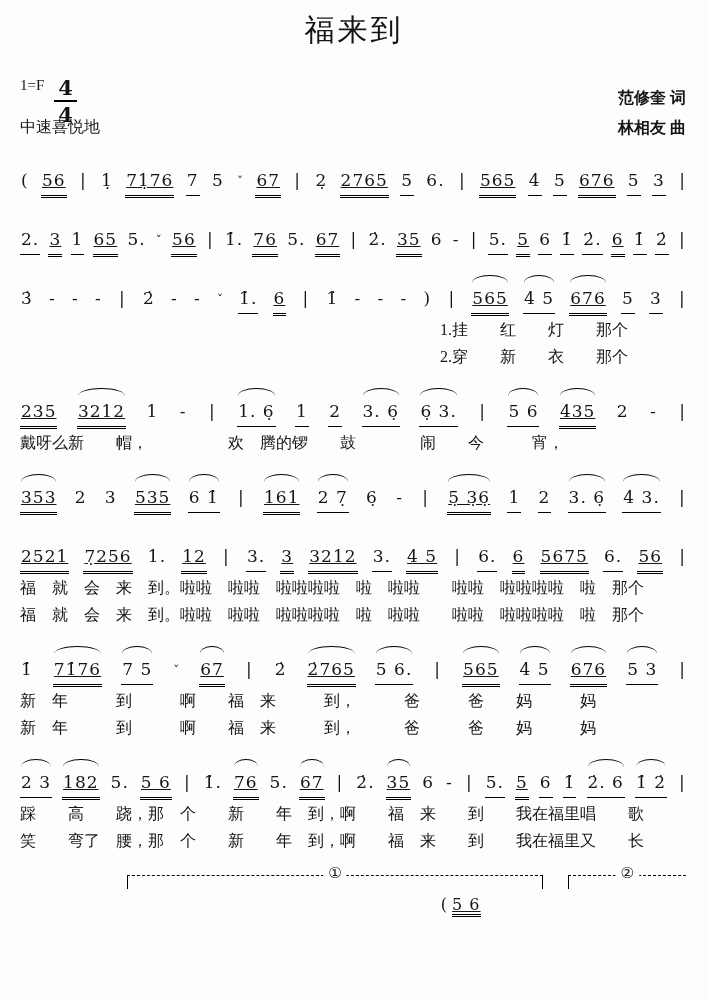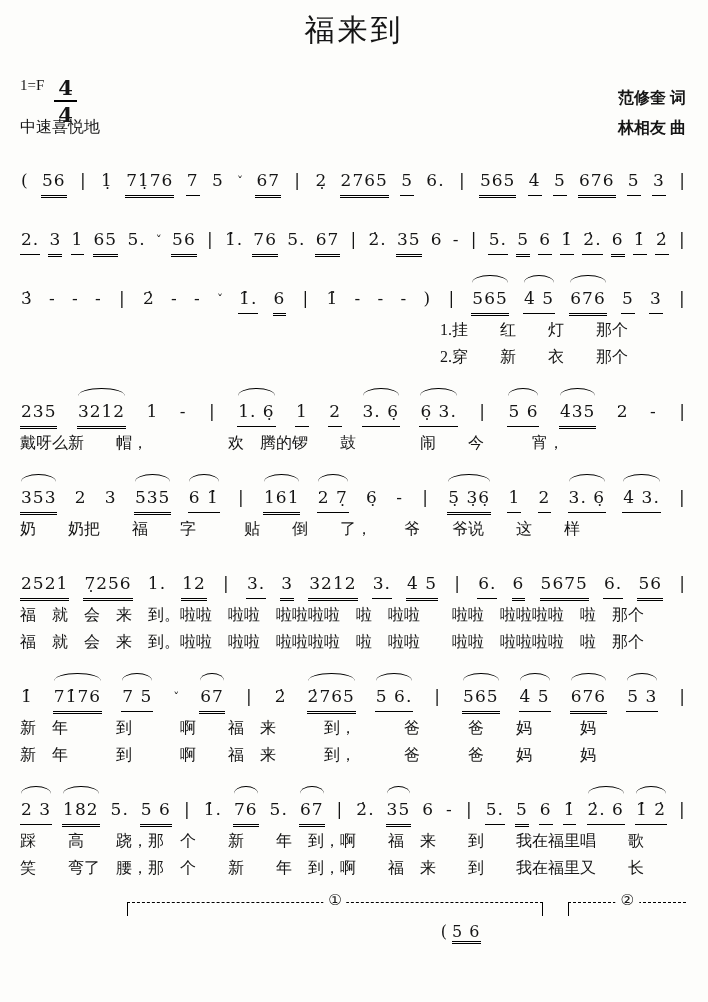--- a/index.html
+++ b/index.html
@@ -22,21 +22,21 @@
   .credits{position:absolute;right:2px;top:30px;text-align:right;font-size:16px;line-height:1.9;font-weight:bold;}
   
   .system{position:relative;margin-top:17px;}
   .notes{
     display:flex;justify-content:space-between;align-items:baseline;
     font-family:"DejaVu Serif",serif;font-size:17px;line-height:30px;
     padding-top:9px; 
   }
   .cell{position:relative;letter-spacing:1px;white-space:pre;padding:0 1px;}
   .u1{border-bottom:1px solid #000;}
-  .u2{border-bottom:3px double #000;}
+  .u2{border-bottom:3px double #000;text-decoration:underline;}
   .arc::before{
     content:"";position:absolute;left:1px;right:1px;top:-8px;height:7px;
     border-top:1px solid #000;border-radius:50% 50% 0 0 / 100% 100% 0 0;
   }
   .br{vertical-align:9px;font-size:12px;letter-spacing:0;}
   .bar{padding:0 2px;}
   .lyric{font-size:16px;line-height:27px;white-space:nowrap;overflow:hidden;}
   .ly-right{padding-left:420px;}
   
   .sys9{padding-top:46px;}
@@ -192,21 +192,20 @@
           <span class="cell">6̣</span>
           <span class="cell">-</span>
           <span class="cell bar">|</span>
           <span class="cell u2 arc">5̣ 3̣6̣</span>
           <span class="cell u1">1</span>
           <span class="cell u1">2</span>
           <span class="cell u1 arc">3. 6̣</span>
           <span class="cell u1 arc">4 3.</span>
           <span class="cell bar">|</span>
         </div>
-        <div class="lyric">奶　　奶把　　福　　字　　　贴　　倒　　了，　　爷　　爷说　　这　　样</div>
       </div>
       <div class="system sys6">
         <div class="notes">
           <span class="cell u2">2521</span>
           <span class="cell u2">7̣256</span>
           <span class="cell">1.</span>
           <span class="cell u2">12</span>
           <span class="cell bar">|</span>
           <span class="cell u1">3.</span>
           <span class="cell u2">3</span>

